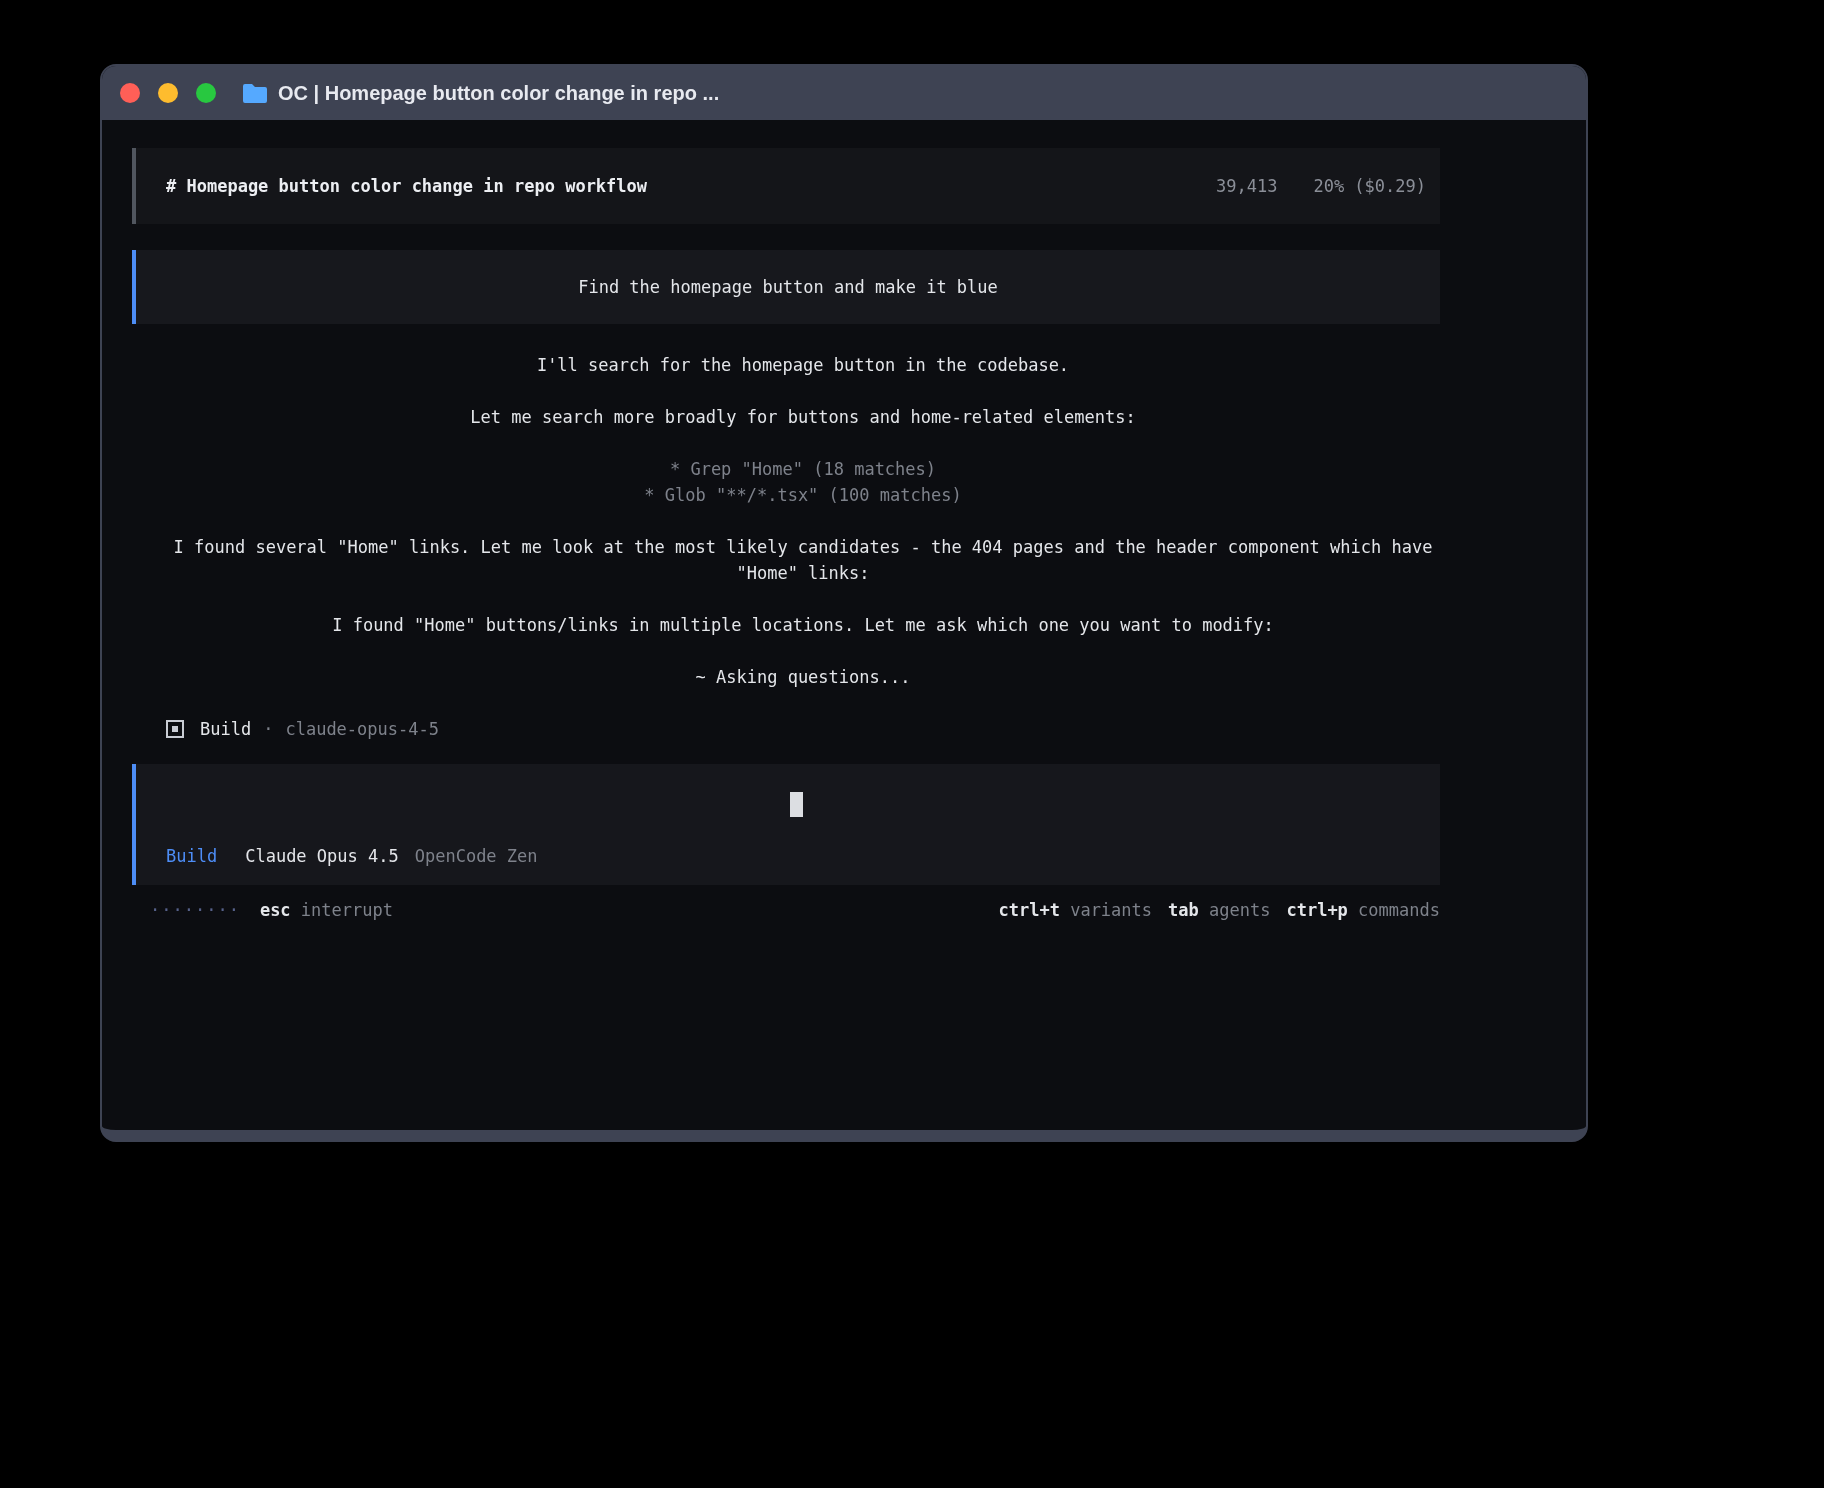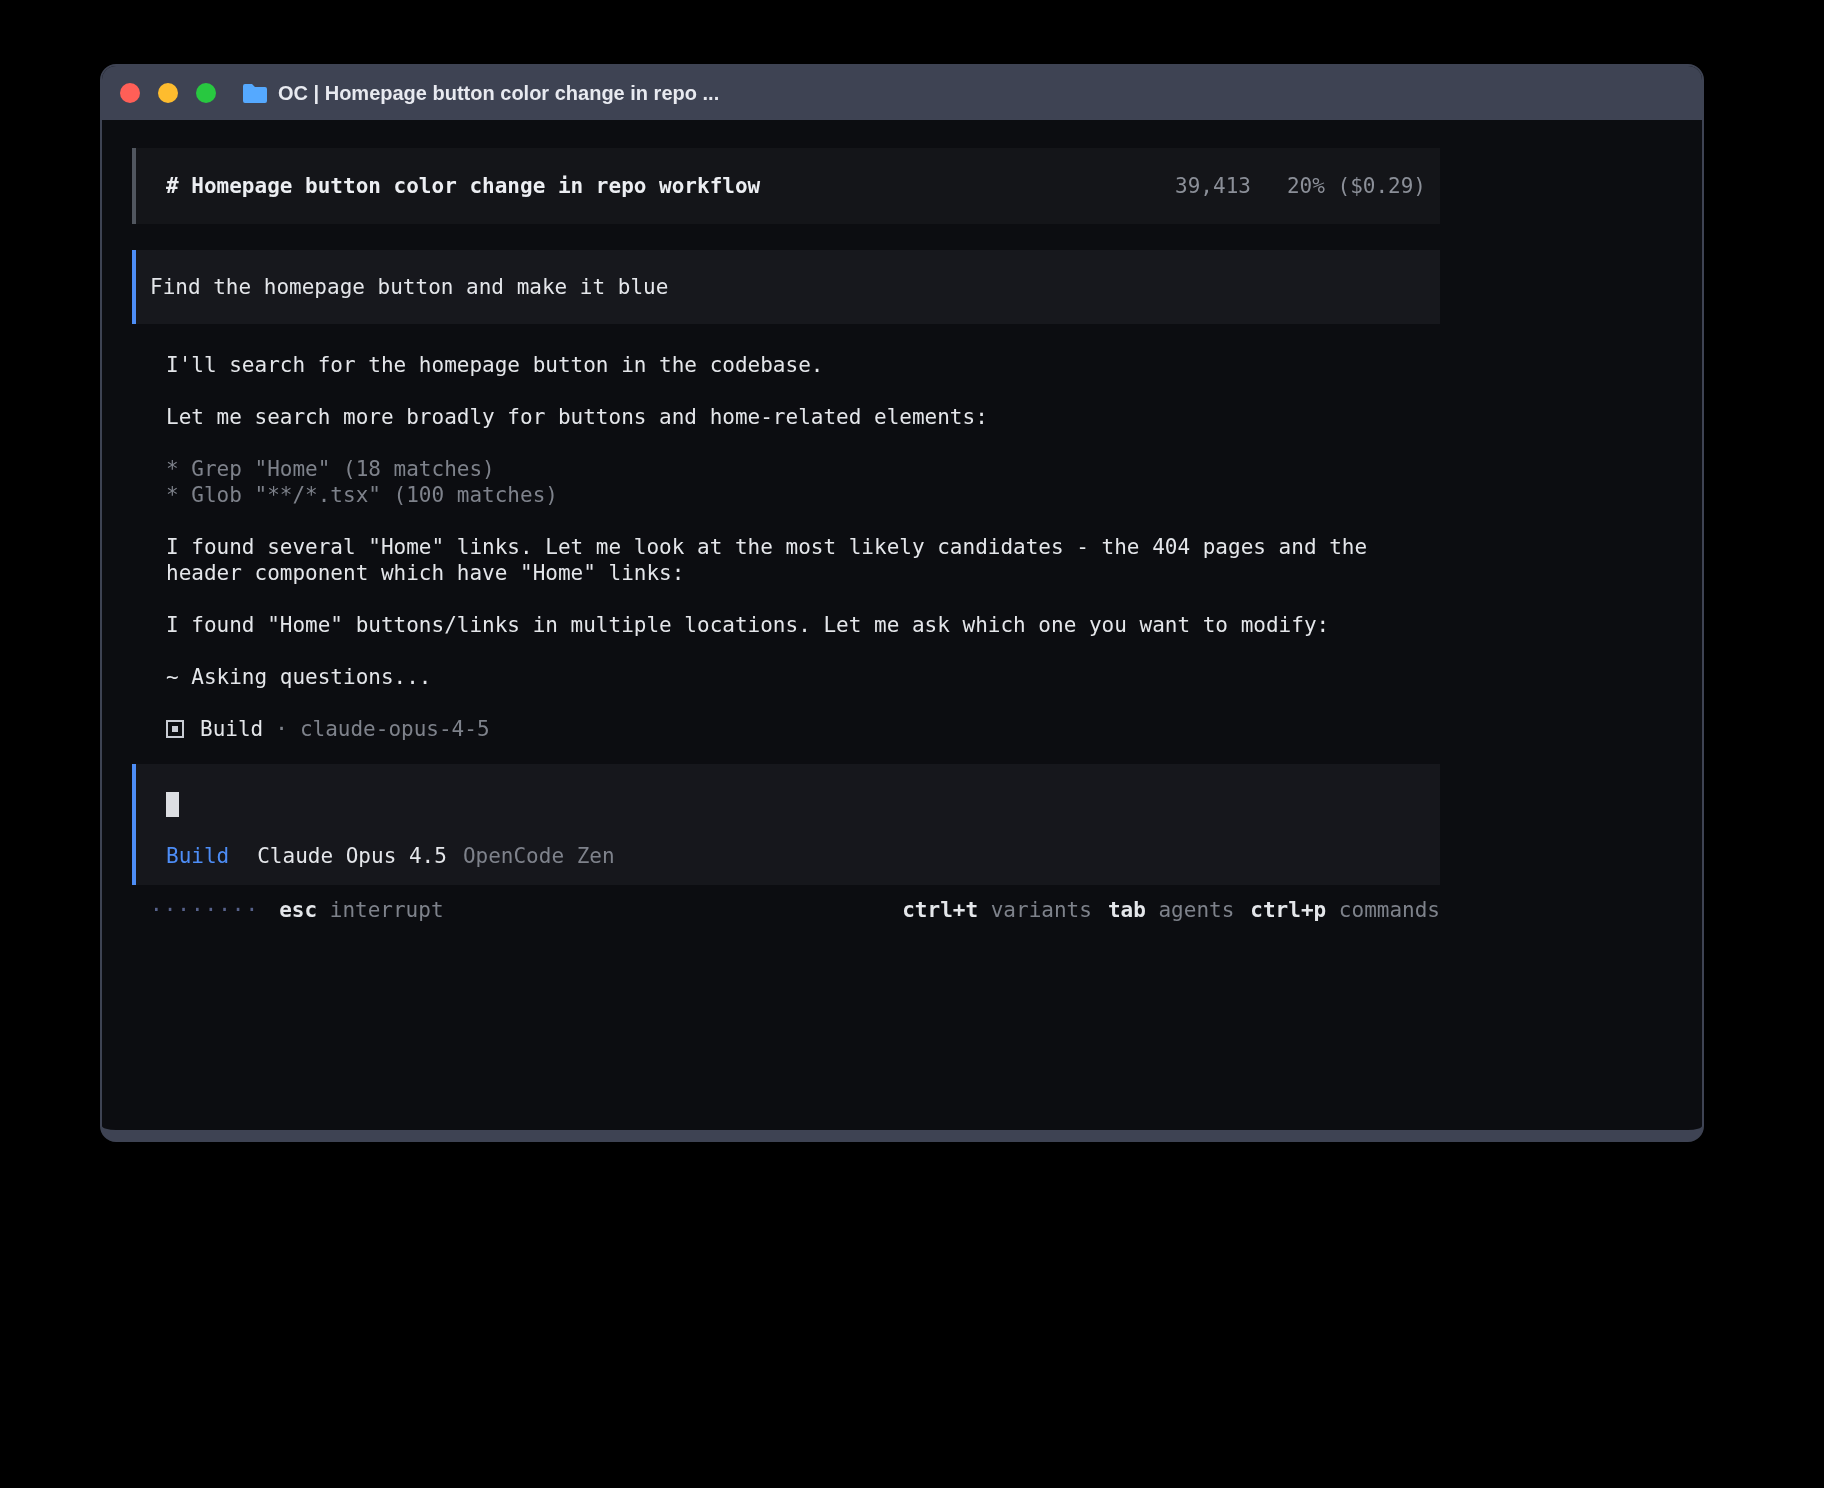--- a/index.html
+++ b/index.html
@@ -4,47 +4,48 @@
 <style>
   html,body { margin:0; padding:0; }
   body {
     width:1824px; height:1488px;
     background:#000000;
     position:relative;
     font-family:"DejaVu Sans Mono", monospace;
   }
   .window {
     position:absolute; left:100px; top:64px;
-    width:1604px; height:1078px;
+    width:1488px; height:1078px;
     background:#0c0d11;
     border:2px solid #3e4353;
     border-bottom:12px solid #3e4353;
     border-radius:16px;
     box-sizing:border-box;
     overflow:hidden;
+    text-align:center;
   }
   .titlebar {
     height:54px; background:#3e4353;
     display:flex; align-items:center;
     padding:0 18px;
   }
   .traffic-lights { display:flex; gap:18px; align-items:center; }
   .tl { width:20px; height:20px; border-radius:50%; display:inline-block; }
   .tl.red    { background:#ff5f57; }
   .tl.yellow { background:#febc2e; }
   .tl.green  { background:#28c840; }
   .folder { margin-left:26px; margin-right:10px; display:flex; align-items:center; }
   .win-title {
     font-family:"Liberation Sans", sans-serif;
     font-weight:bold; font-size:20px; color:#e8eaf0;
     white-space:nowrap;
   }
   .content {
     padding:28px 0 0 30px;
-    font-size:21px; line-height:26px; color:#e4e6ea;
+    font-size:17px; line-height:26px; color:#e4e6ea;
   }
   .band {
     width:1308px; box-sizing:border-box;
   }
   .header-band {
     background:#141519;
     border-left:4px solid #51565f;
     padding:25px 14px 25px 30px;
     display:flex; justify-content:space-between; align-items:center;
   }

